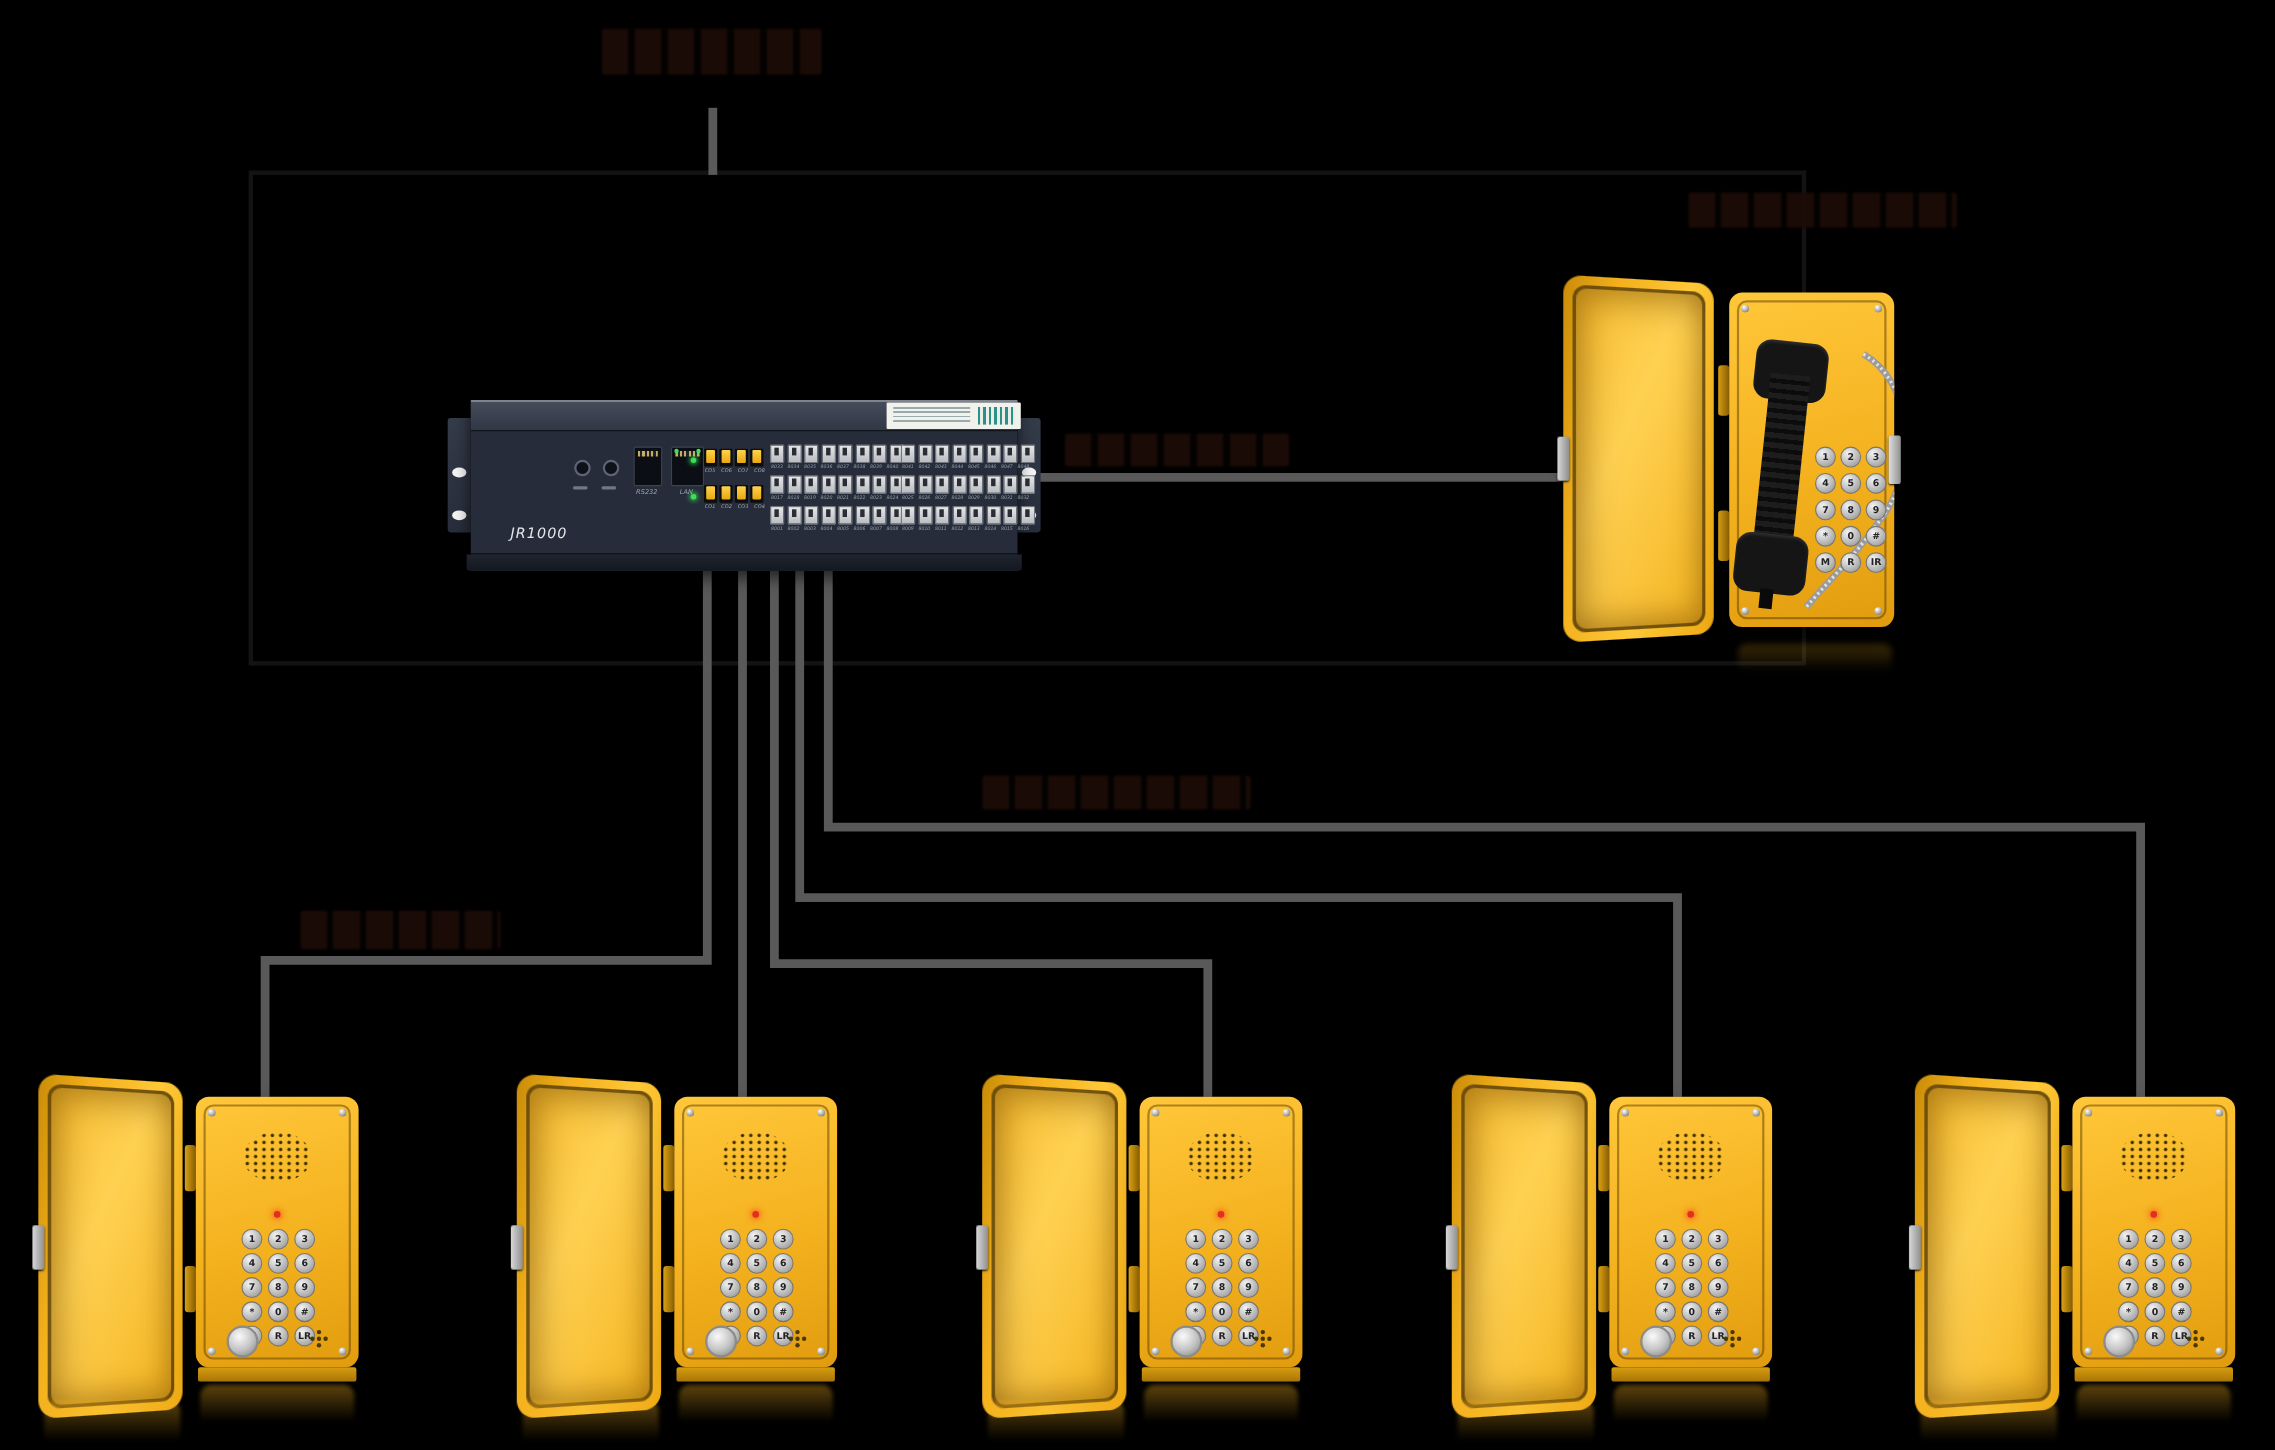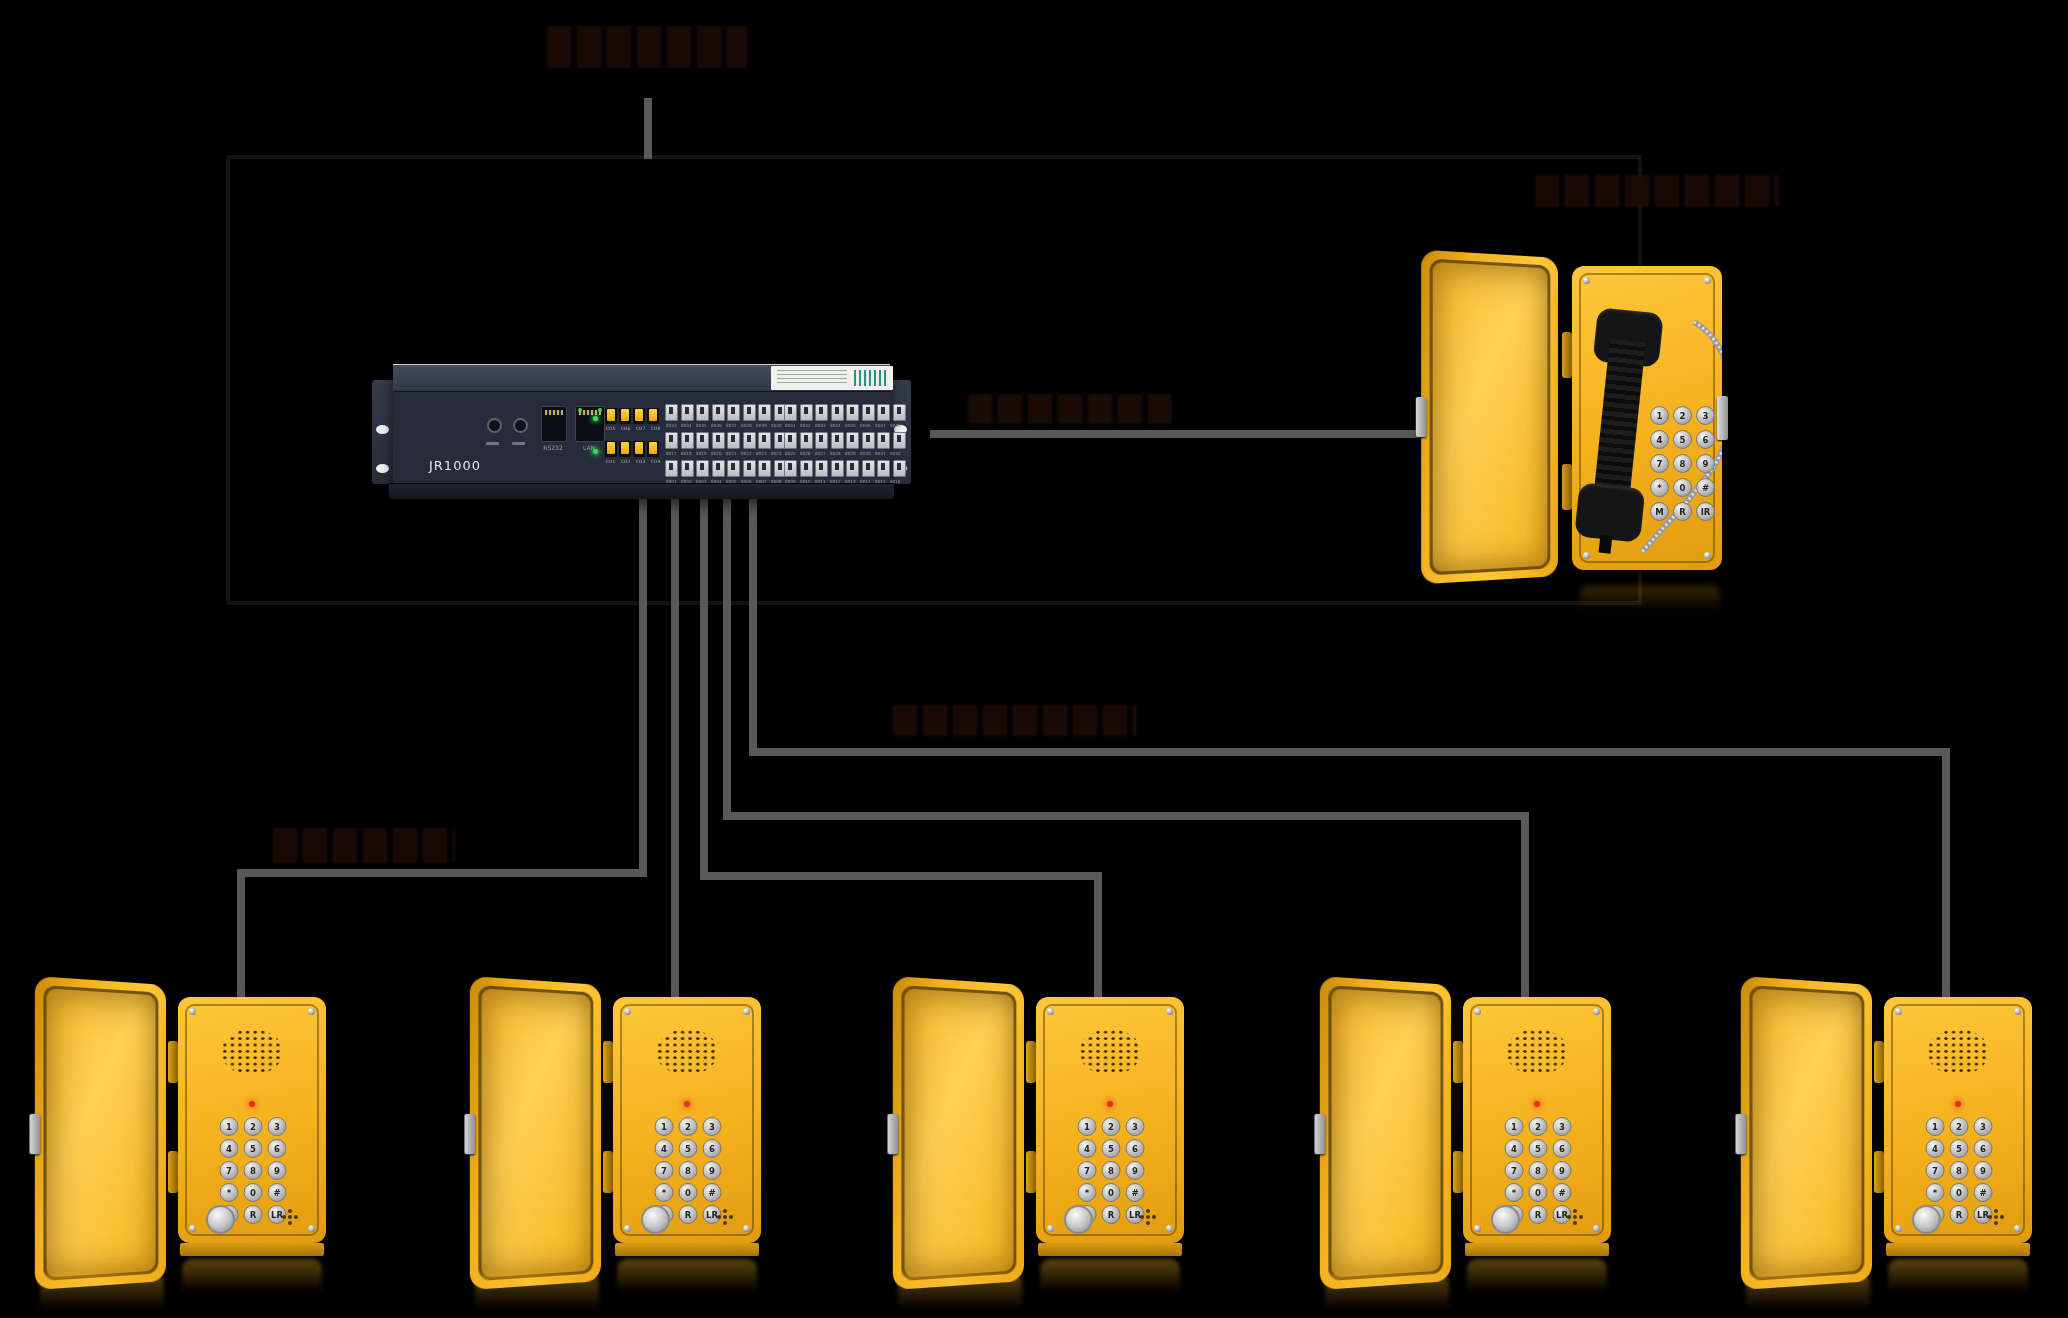--- a/index.html
+++ b/index.html
@@ -9,21 +9,21 @@
   #lines{position:absolute;left:0;top:0;z-index:1;}
   
   .smudge{position:absolute;z-index:2;border-radius:3px;opacity:.95;filter:blur(1.2px);
           background:repeating-linear-gradient(90deg,#1c0c07 0 24px,#050202 24px 30px);}
   #label-title{left:547px;top:26px;width:200px;height:42px;}
   #label-handset-line{left:968px;top:394px;width:204px;height:30px;}
   #label-handset-phone{left:1535px;top:175px;width:244px;height:32px;}
   #label-branch-right{left:893px;top:705px;width:244px;height:31px;}
   #label-branch-left{left:273px;top:828px;width:182px;height:35px;}
   
-  #switch{position:absolute;left:372px;top:364px;width:539px;height:135px;z-index:3;}
+  #switch{position:absolute;left:407px;top:364px;width:539px;height:155px;z-index:3;font-style:italic;}
   .ear{position:absolute;top:16px;width:21px;height:104px;background:linear-gradient(180deg,#343b49,#272d3a);}
   .ear.l{left:0;border-radius:3px 0 0 3px;}
   .ear.r{right:0;border-radius:0 3px 3px 0;}
   .ear i{position:absolute;left:4px;width:13px;height:9px;border-radius:50%;background:#f4f4f4;}
   .ear i.h1{top:45px}.ear i.h2{top:84px}
   #chassis{position:absolute;left:21px;right:21px;top:0;bottom:0;background:#262c39;border-radius:2px;
            box-shadow:0 6px 14px rgba(0,0,0,.6);}
   #bezel{position:absolute;left:0;right:0;top:0;height:26px;background:linear-gradient(180deg,#454c5a,#313845);
          border-top:1px solid #c9cdd6;border-bottom:1px solid #10141c;}
   #base{position:absolute;left:-4px;right:-4px;bottom:0;height:15px;background:linear-gradient(180deg,#1f242e,#14181f);

